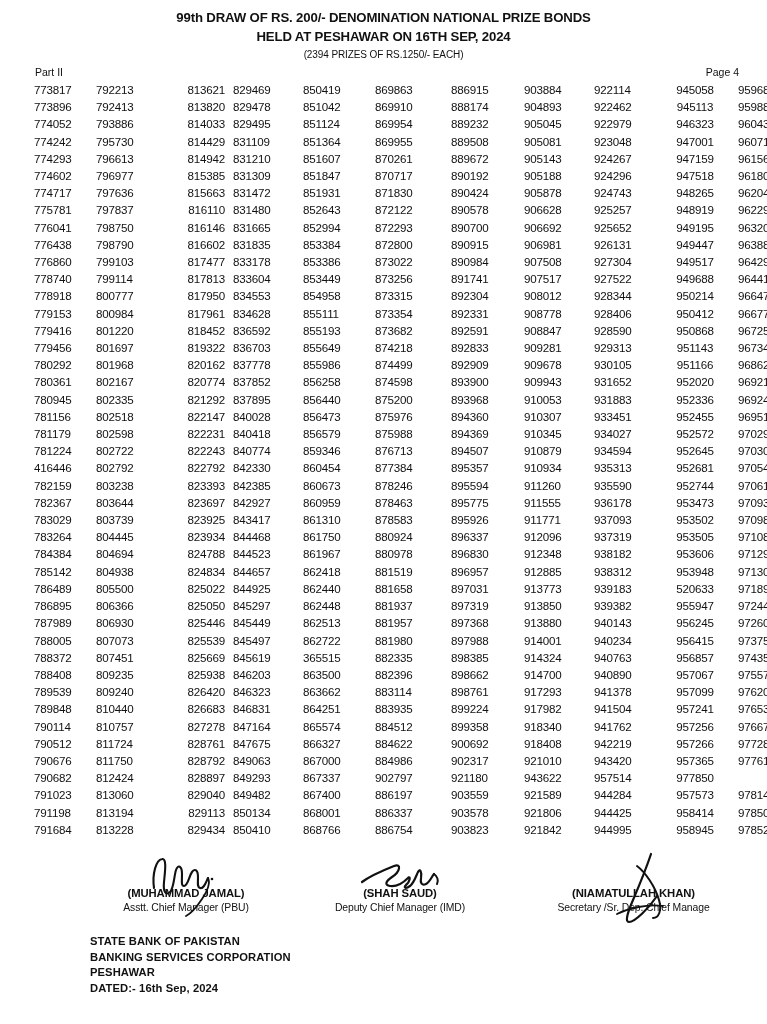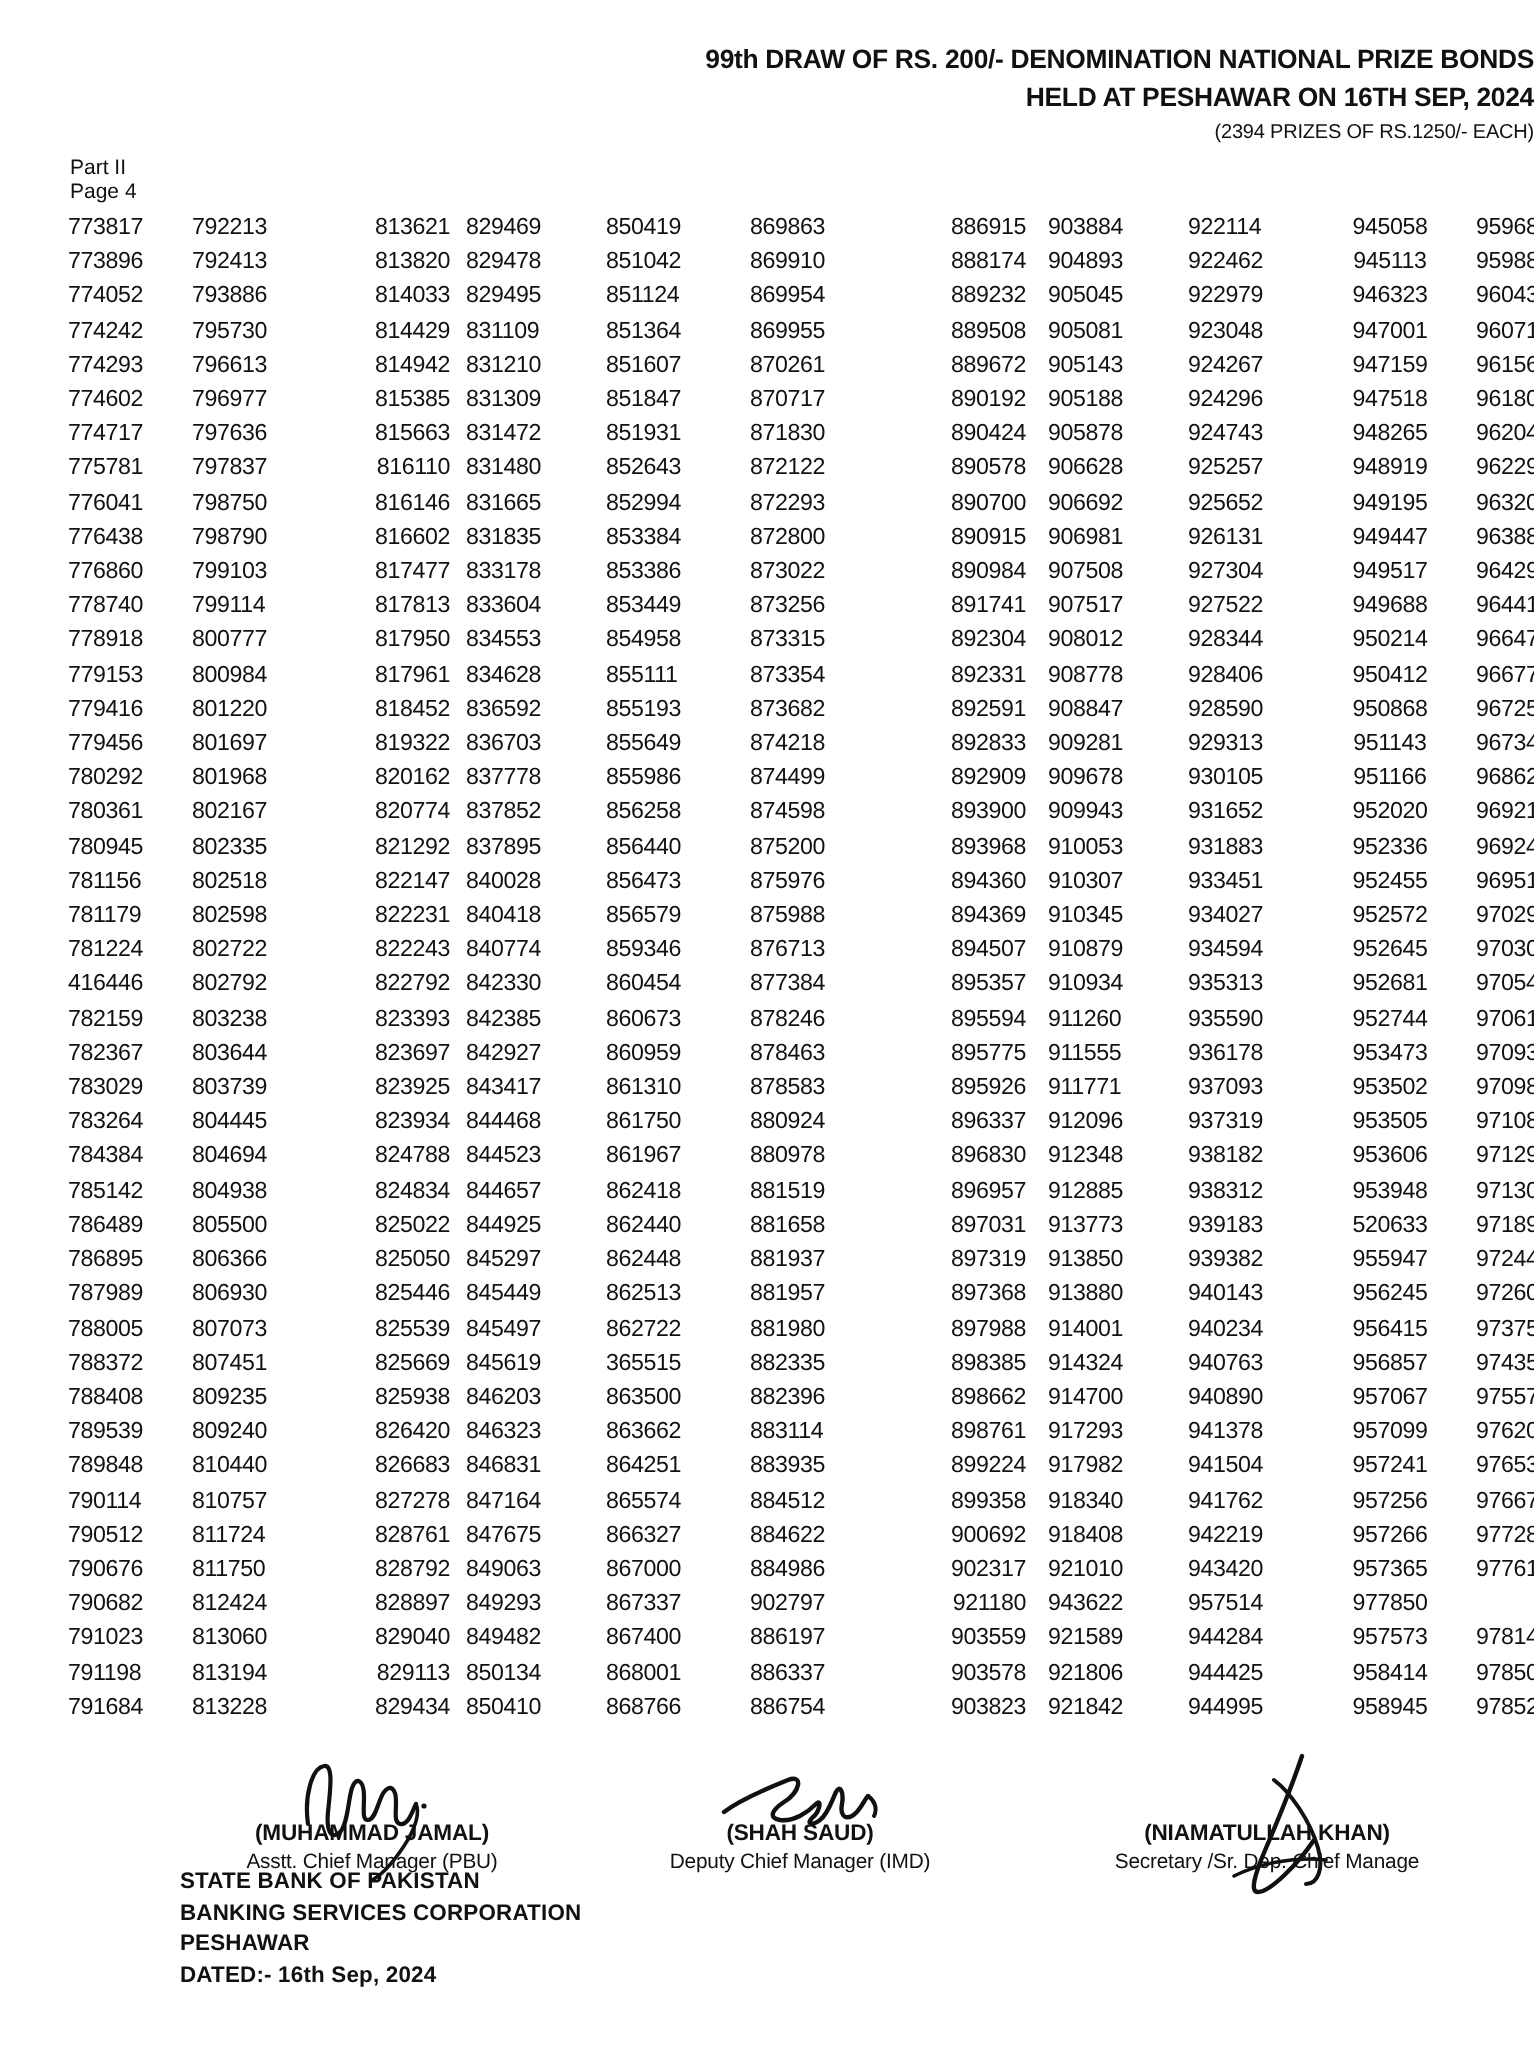--- a/index.html
+++ b/index.html
@@ -19,22 +19,22 @@
   .page {
     width: 767px;
     height: 1024px;
     position: relative;
     box-sizing: border-box;
     padding: 0;
   }
 
   
   .header {
-    text-align: right;
-    padding-top: 21px;
+    text-align: center;
+    padding-top: 9px;
   }
   .title-line1 {
     font-size: 13.2px;
     font-weight: bold;
     letter-spacing: -0.15px;
     line-height: 17px;
     white-space: nowrap;
   }
   .title-line2 {
     font-size: 13.2px;
@@ -52,21 +52,20 @@
     letter-spacing: -0.1px;
   }
 
   
   .meta-row {
     display: flex;
     justify-content: space-between;
     align-items: baseline;
     padding: 5px 28px 0 35px;
     font-size: 10.5px;
-    flex-direction: column;
   }
   .meta-left { letter-spacing: 0px; }
   .meta-right { letter-spacing: 0px; }
 
   
   .grid-wrap {
     padding: 3px 22px 0 34px;
   }
   table.numbers {
     border-collapse: collapse;
@@ -82,21 +81,21 @@
     letter-spacing: -0.2px;
     font-weight: 500;
   }
   
   table.numbers td.c0  { text-align: left;  width: 57px; margin-top: 40px; }
   table.numbers td.c1  { text-align: left;  width: 57px; padding-left: 5px;}
   table.numbers td.c2  { text-align: right;  width: 62px; padding-left: 10px;}
   table.numbers td.c3  { text-align: left;  width: 60px; padding-left: 8px;}
   table.numbers td.c4  { text-align: left;  width: 60px; padding-left: 10px;}
   table.numbers td.c5  { text-align: left;  width: 62px; padding-left: 12px;}
-  table.numbers td.c6  { text-align: right;  width: 62px; padding-left: 14px;}
+  table.numbers td.c6  { text-align: left;  width: 62px; padding-left: 14px;}
   table.numbers td.c7  { text-align: left;  width: 60px; padding-left: 11px;}
   table.numbers td.c8  { text-align: left;  width: 60px; padding-left: 10px;}
   table.numbers td.c9  { text-align: center;  width: 60px; padding-left: 11px;}
   table.numbers td.c10 { text-align: left;  width: 60px; padding-left: 13px;}
 
   
   .sign-row {
     position: relative;
     margin-top: 14px;
     height: 78px;

